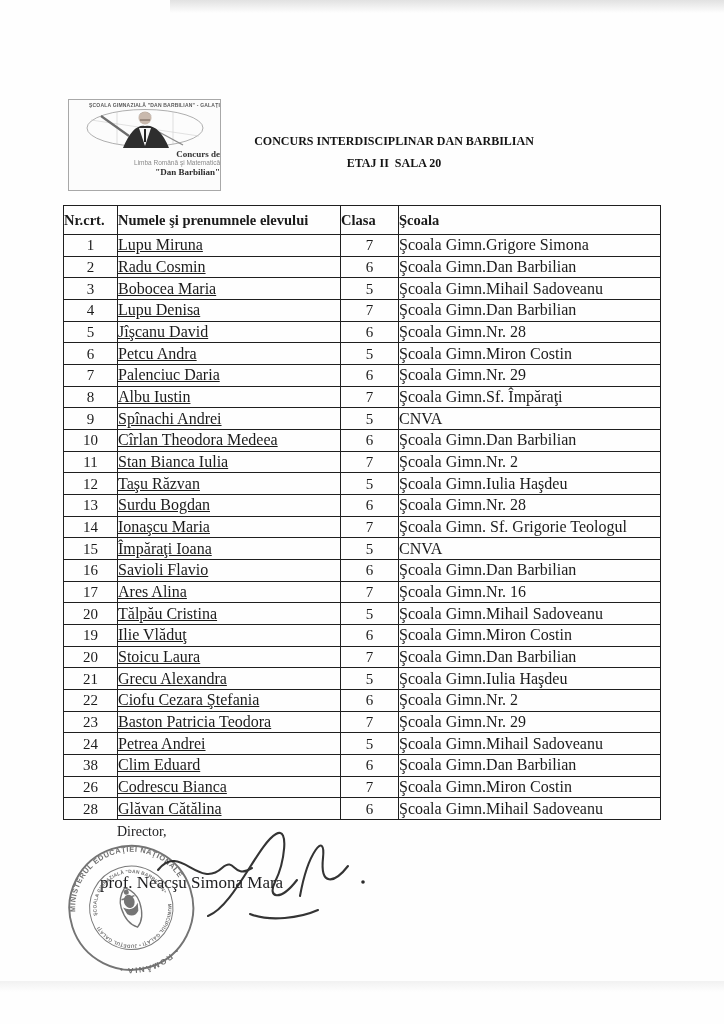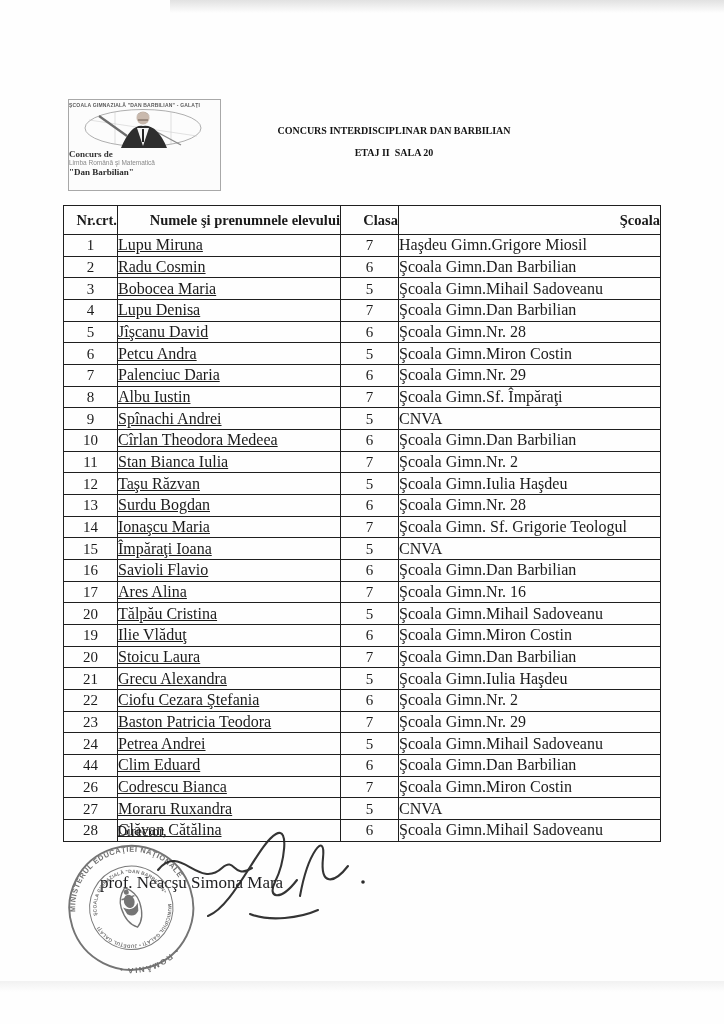--- a/index.html
+++ b/index.html
@@ -10,39 +10,39 @@
     color:#1c1c1e;
   }
   
   .scan-top{position:absolute;top:0;left:170px;right:0;height:13px;
     background:linear-gradient(to bottom, rgba(110,110,110,.20), rgba(255,255,255,0));}
   .scan-bottom{position:absolute;top:981px;left:0;right:0;height:11px;
     background:linear-gradient(to bottom, rgba(90,90,90,.08), rgba(255,255,255,0));}
 
   
   .logo{position:absolute;left:68px;top:99px;width:151px;height:90px;
-    border:1px solid #a8a8a8;background:#fcfcfc;text-align:left;overflow:hidden;}
+    border:1px solid #a8a8a8;background:#fcfcfc;text-align:right;overflow:hidden;}
   .logo-top{font-family:"Liberation Sans","DejaVu Sans",sans-serif;
     font-size:5px;letter-spacing:.2px;color:#5a5a5a;font-weight:bold;
     margin-top:2px;white-space:nowrap;}
   .logo-caption1{font-size:9px;font-weight:bold;color:#333;line-height:9px;margin-top:-2px;}
   .logo-caption2{font-family:"Liberation Sans","DejaVu Sans",sans-serif;
     font-size:6.5px;color:#8a8a8a;line-height:8px;}
   .logo-caption3{font-size:9px;font-weight:bold;color:#2c2c2c;line-height:10px;}
 
-  .title-block{position:absolute;left:226px;top:120px;width:336px;text-align:center;
-    font-weight:bold;font-size:10px;line-height:22px;color:#141414;}
+  .title-block{position:absolute;left:226px;top:130px;width:336px;text-align:center;
+    font-weight:bold;font-size:12px;line-height:22px;color:#141414;}
   .title-line2{white-space:pre;}
 
   
   table.students{position:absolute;left:63px;top:205px;width:597px;
     border-collapse:collapse;table-layout:fixed;
     font-size:16px;color:#1b1b1b;}
   table.students th, table.students td{border:1.7px solid #1f1f1f;padding:0;}
-  table.students th{font-size:14.5px;font-weight:bold;height:28px;text-align:right;}
+  table.students th{font-size:14.5px;font-weight:bold;height:28px;text-align:left;}
   table.students td{height:20.68px;line-height:18px;vertical-align:middle;}
   col.c-nr{width:54px;} col.c-name{width:223px;} col.c-cls{width:58px;} col.c-sch{width:262px;}
   td.c0{text-align:center;font-size:15px;}
   td.c1{padding-left:8px;text-decoration:underline;}
   td.c2{text-align:center;font-size:15px;}
   td.c3{padding-left:5px;}
 
   
   .director-label{position:absolute;left:117px;top:824px;font-size:14px;}
   .director-name{position:absolute;left:100px;top:873px;font-size:17px;}
@@ -96,21 +96,21 @@
         <th>Numele şi prenumnele elevului</th>
         <th>Clasa</th>
         <th>Şcoala</th>
       </tr>
     </thead>
     <tbody id="students-tbody">
         <tr>
           <td class="c0">1</td>
           <td class="c1">Lupu Miruna</td>
           <td class="c2">7</td>
-          <td class="c3">Haşdeu Gimn.Grigore Miosil</td>
+          <td class="c3">Şcoala Gimn.Grigore Simona</td>
         </tr>
         <tr>
           <td class="c0">2</td>
           <td class="c1">Radu Cosmin</td>
           <td class="c2">6</td>
           <td class="c3">Şcoala Gimn.Dan Barbilian</td>
         </tr>
         <tr>
           <td class="c0">3</td>
           <td class="c1">Bobocea Maria</td>
@@ -237,36 +237,30 @@
           <td class="c2">7</td>
           <td class="c3">Şcoala Gimn.Nr. 29</td>
         </tr>
         <tr>
           <td class="c0">24</td>
           <td class="c1">Petrea Andrei</td>
           <td class="c2">5</td>
           <td class="c3">Şcoala Gimn.Mihail Sadoveanu</td>
         </tr>
         <tr>
-          <td class="c0">44</td>
+          <td class="c0">38</td>
           <td class="c1">Clim Eduard</td>
           <td class="c2">6</td>
           <td class="c3">Şcoala Gimn.Dan Barbilian</td>
         </tr>
         <tr>
           <td class="c0">26</td>
           <td class="c1">Codrescu Bianca</td>
           <td class="c2">7</td>
           <td class="c3">Şcoala Gimn.Miron Costin</td>
-        </tr>
-        <tr>
-          <td class="c0">27</td>
-          <td class="c1">Moraru Ruxandra</td>
-          <td class="c2">5</td>
-          <td class="c3">CNVA</td>
         </tr>
         <tr>
           <td class="c0">28</td>
           <td class="c1">Glăvan Cătălina</td>
           <td class="c2">6</td>
           <td class="c3">Şcoala Gimn.Mihail Sadoveanu</td>
         </tr>
       </tbody>
   </table>
 

